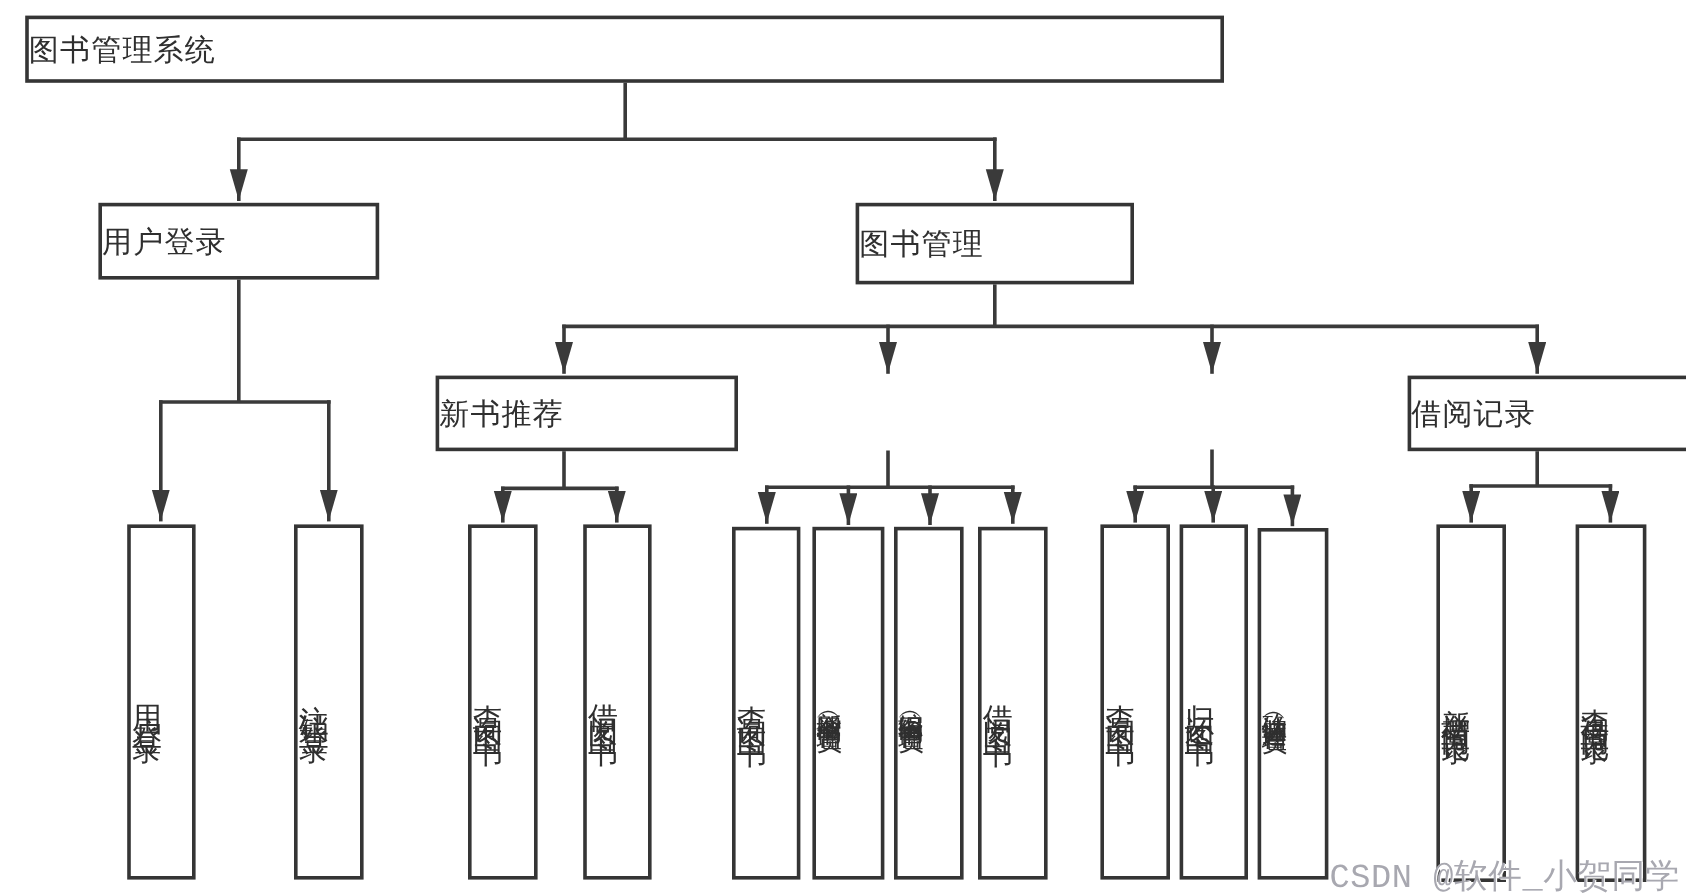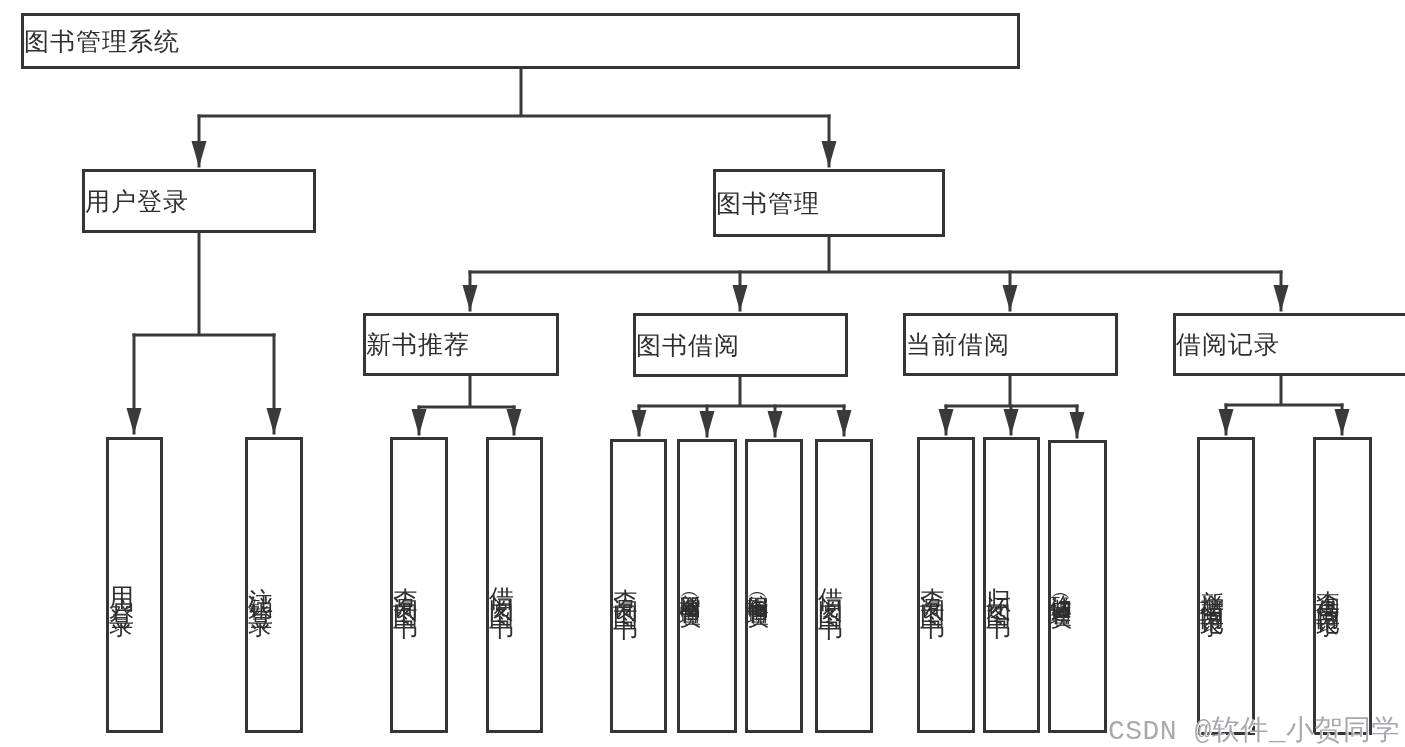--- a/index.html
+++ b/index.html
@@ -99,28 +99,22 @@
     <span class="hlabel">图书管理系统</span>
   </div>
 
   <div class="box" style="left:82px;top:169px;width:234px;height:64px">
     <span class="hlabel">用户登录</span>
   </div>
   <div class="box" style="left:713px;top:169px;width:232px;height:68px">
     <span class="hlabel">图书管理</span>
   </div>
 
-  <div class="box" style="left:363px;top:313px;width:196px;height:63px">
+  <div class="box" style="left:363px;top:313px;width:252px;height:63px">
     <span class="hlabel">新书推荐</span>
-  </div>
-  <div class="box" style="left:633px;top:313px;width:215px;height:64px">
-    <span class="hlabel">图书借阅</span>
-  </div>
-  <div class="box" style="left:903px;top:313px;width:215px;height:63px">
-    <span class="hlabel">当前借阅</span>
   </div>
   <div class="box" style="left:1173px;top:313px;width:254px;height:63px">
     <span class="hlabel">借阅记录</span>
   </div>
 
   <div class="box" style="left:106px;top:437px;width:57px;height:296px">
     <span class="vlabel v4">用户登录</span>
   </div>
   <div class="box" style="left:245px;top:437px;width:58px;height:296px">
     <span class="vlabel v4">注销登录</span>

